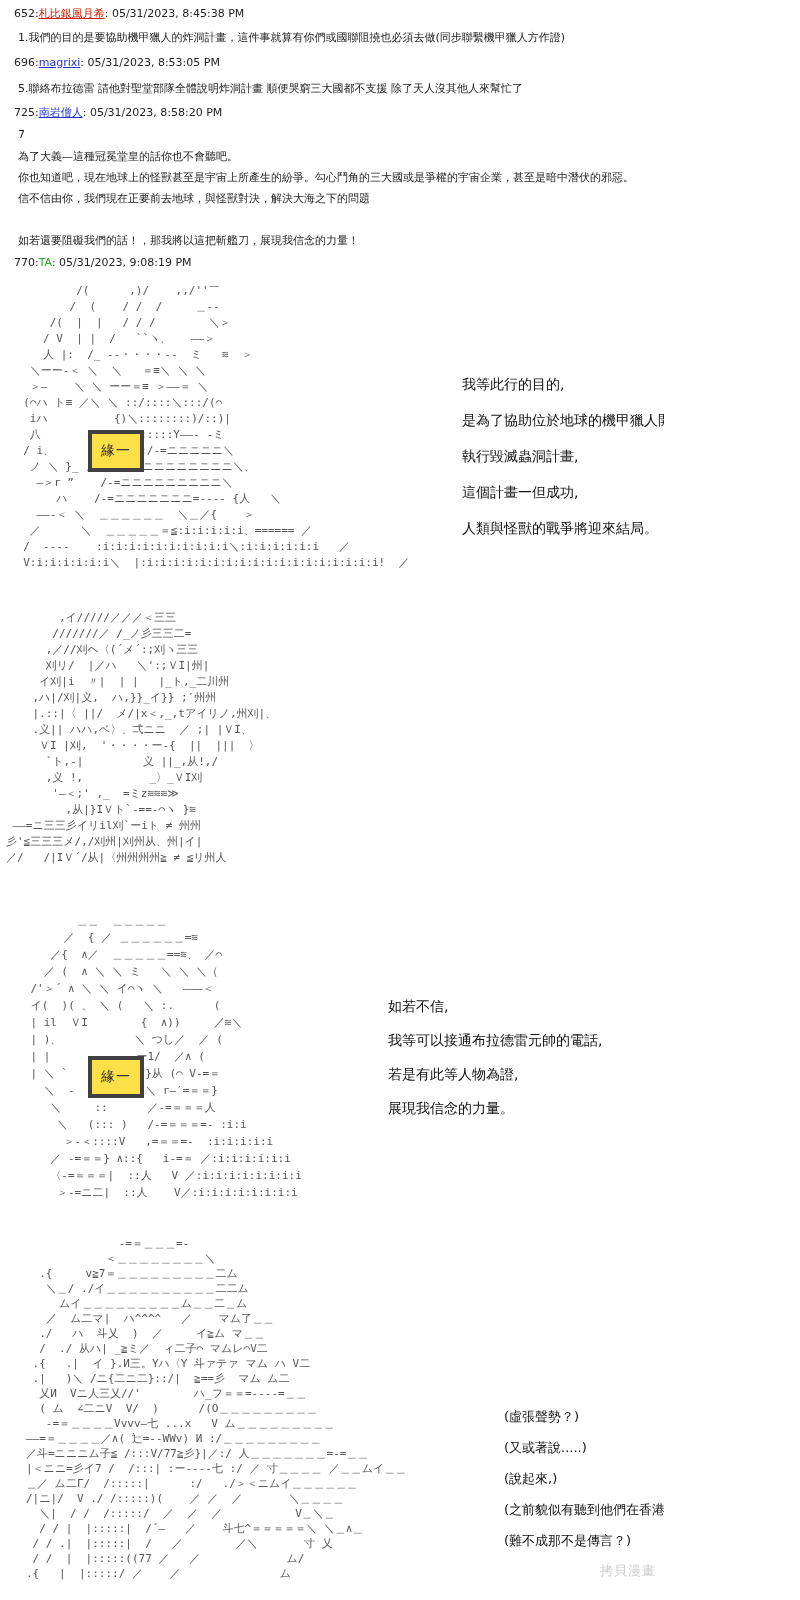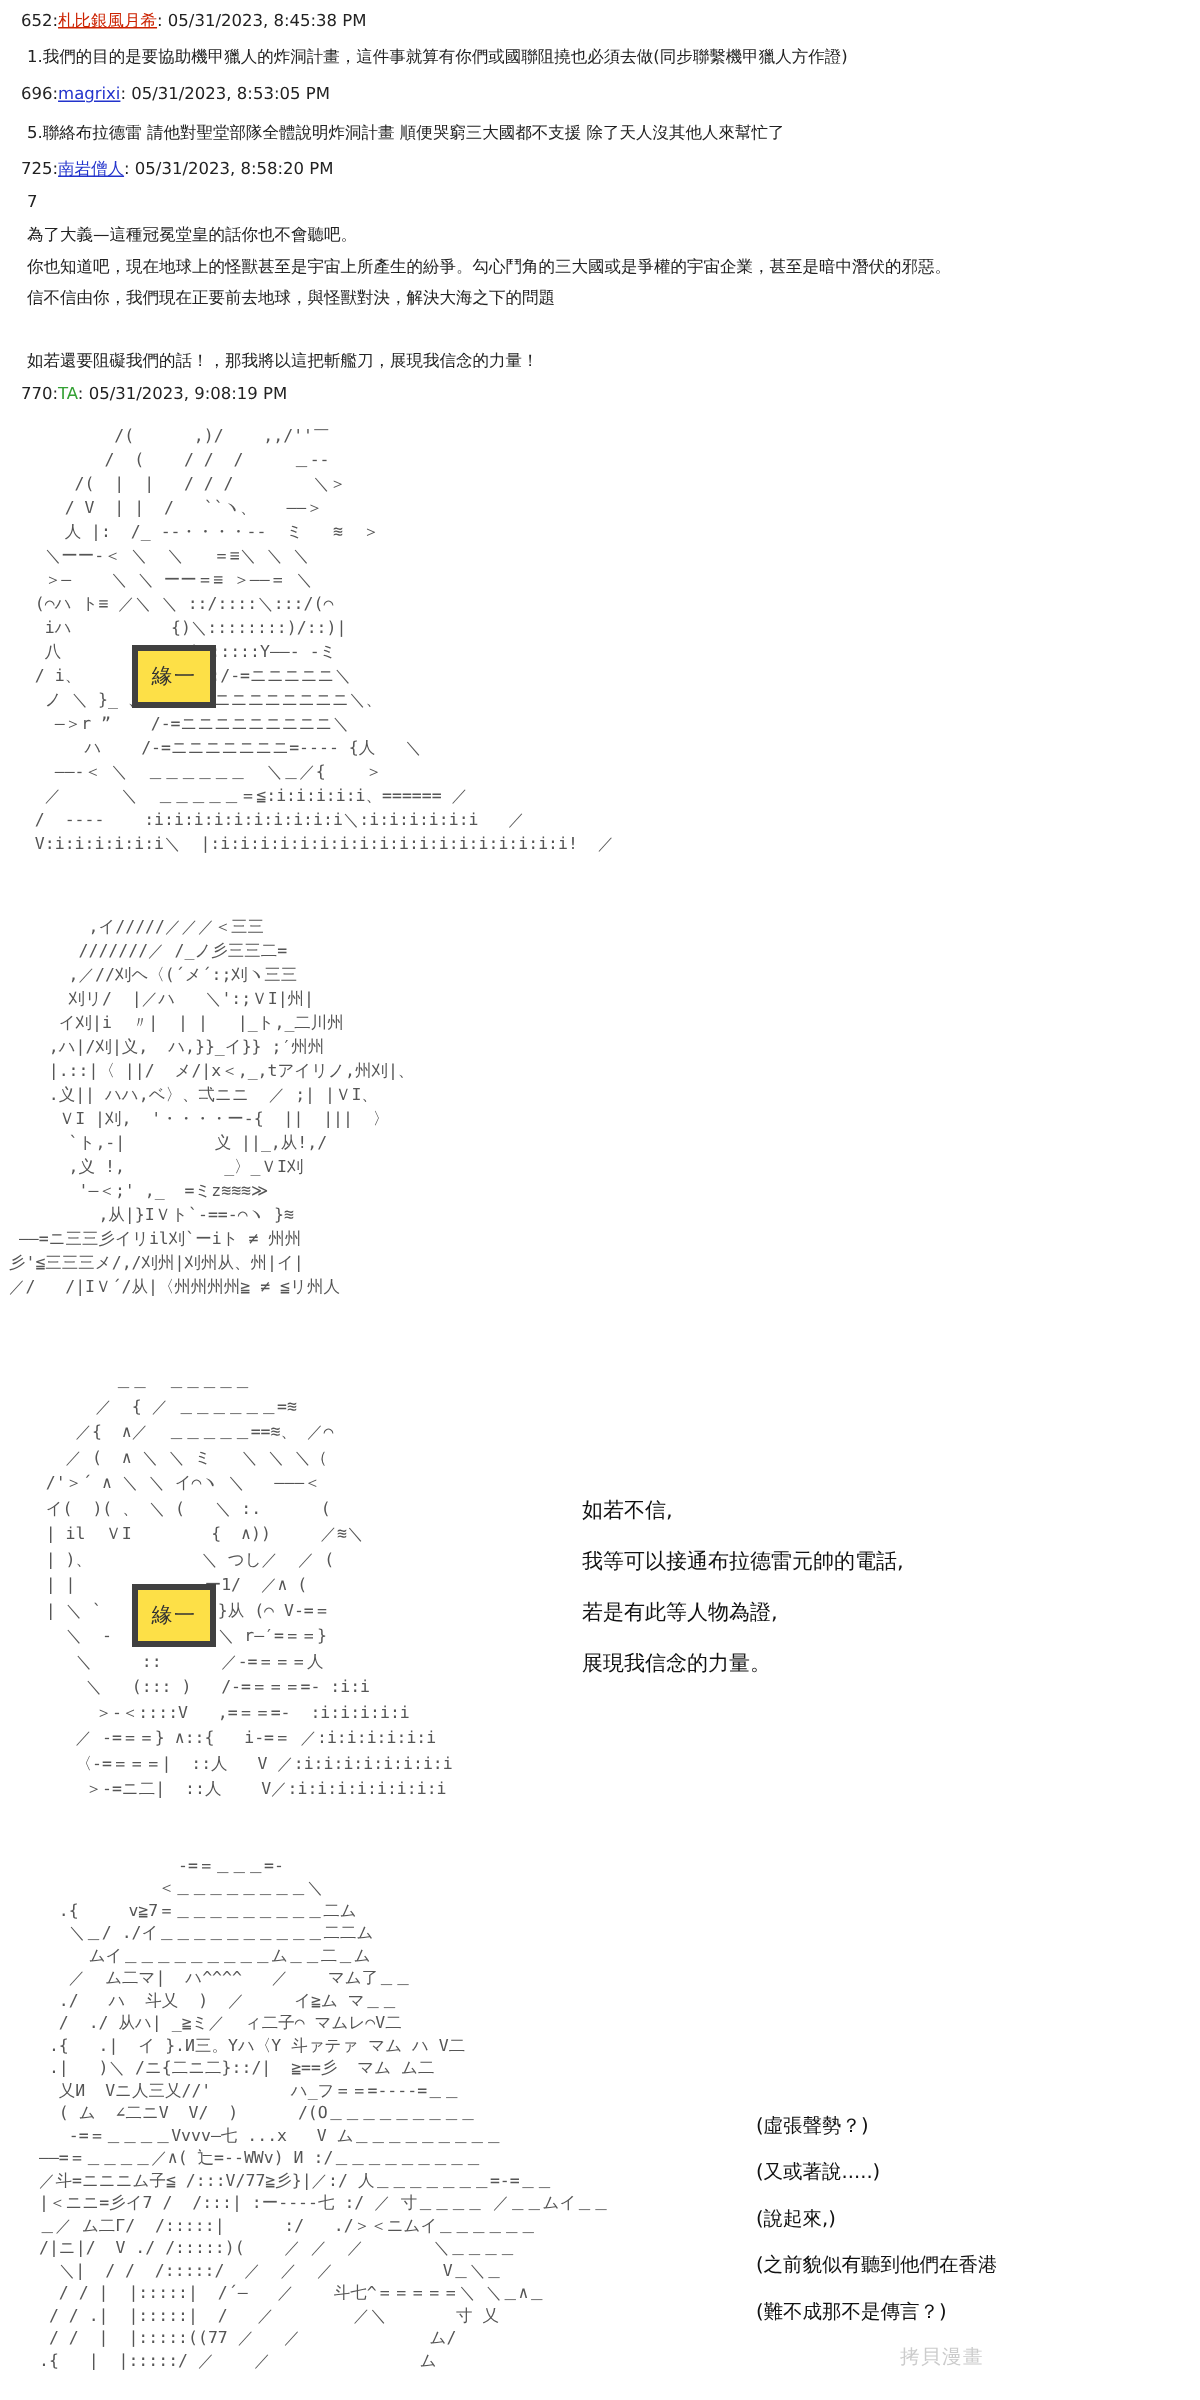--- a/index.html
+++ b/index.html
@@ -61,20 +61,27 @@
    八            Y)::::::Y――‐ -ミ
   / i、          ―{::/-=ニニニニニ＼
    ノ ＼ }_ 、    /-=ニニニニニニニニ＼、
     ―＞r ”    /-=ニニニニニニニニニ＼
        ハ    /-=ニニニニニニニ=---- {人   ＼
     ――‐＜ ＼  ＿＿＿＿＿＿  ＼＿／{    ＞
    ／      ＼  ＿＿＿＿＿＝≦:i:i:i:i:i、====== ／
   /  ----    :i:i:i:i:i:i:i:i:i:i＼:i:i:i:i:i:i   ／
   V:i:i:i:i:i:i＼  |:i:i:i:i:i:i:i:i:i:i:i:i:i:i:i:i:i:i!  ／</pre>
   <div class="nameplate" style="left:88px;top:430px;">緣一</div>
+  <div class="dialogue" style="left:462px;top:376px;">
+    <div>我等此行的目的,</div>
+    <div>是為了協助位於地球的機甲獵人開發局,</div>
+    <div>執行毀滅蟲洞計畫,</div>
+    <div>這個計畫一但成功,</div>
+    <div>人類與怪獸的戰爭將迎來結局。</div>
+  </div>
 
   <pre class="aa" style="left:6px;top:610px;">        ,イ/////／／／＜三三
        ///////／ /_ノ彡三三二=
       ,／//刈ヘ〈(´メ´:;刈ヽ三三
       刈リ/  |／ハ   ＼':;ＶI|州|
      イ刈|i  〃|  | |   |_ト,_二川州
     ,ハ|/刈|义,  ハ,}}_イ}} ;′州州
     |.::|〈 ||/  メ/|x＜,_,tアイリノ,州刈|、
     .义|| ハハ,ベ〉、弌ニニ  ／ ;| |ＶI、
      ＶI |刈,  '・・・・ー‐{  ||  |||  〉

